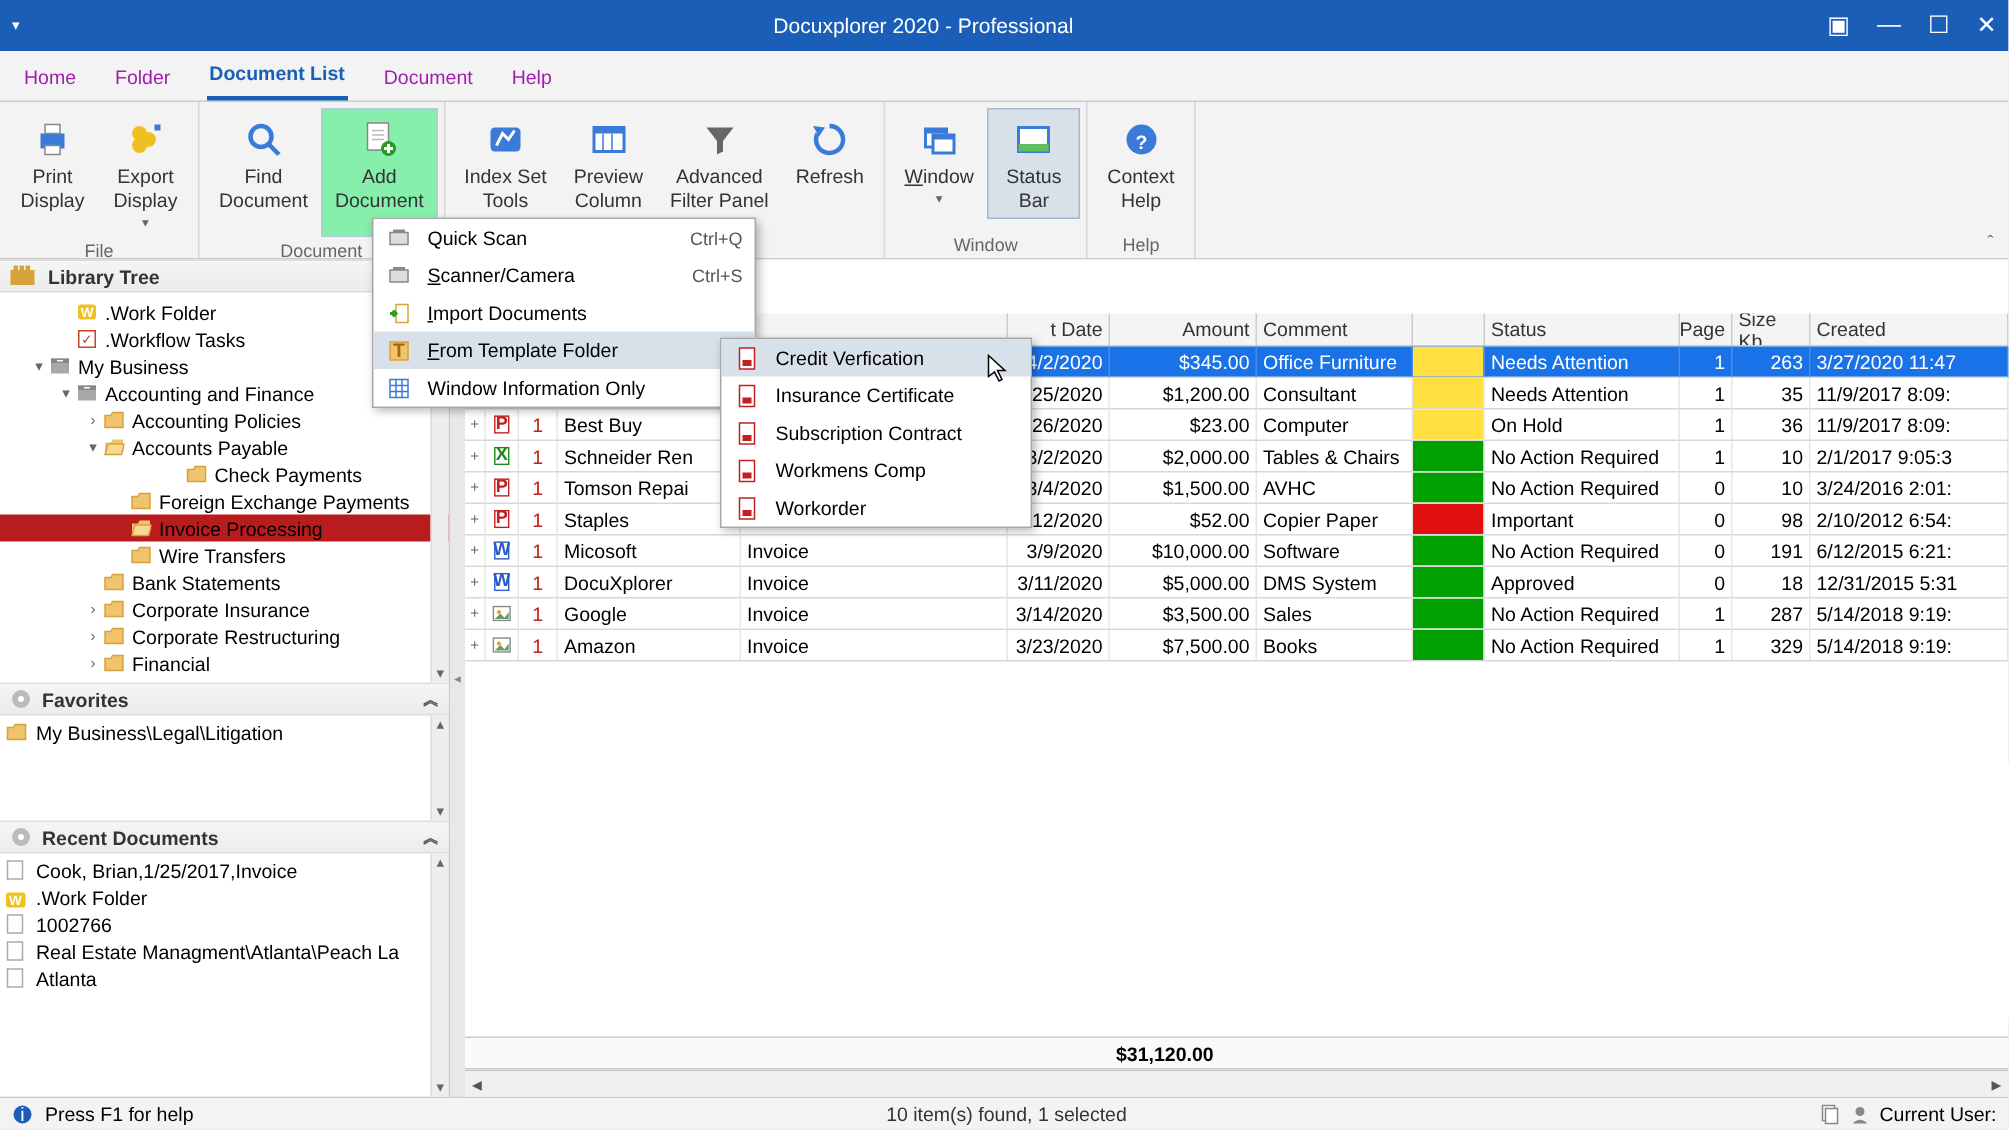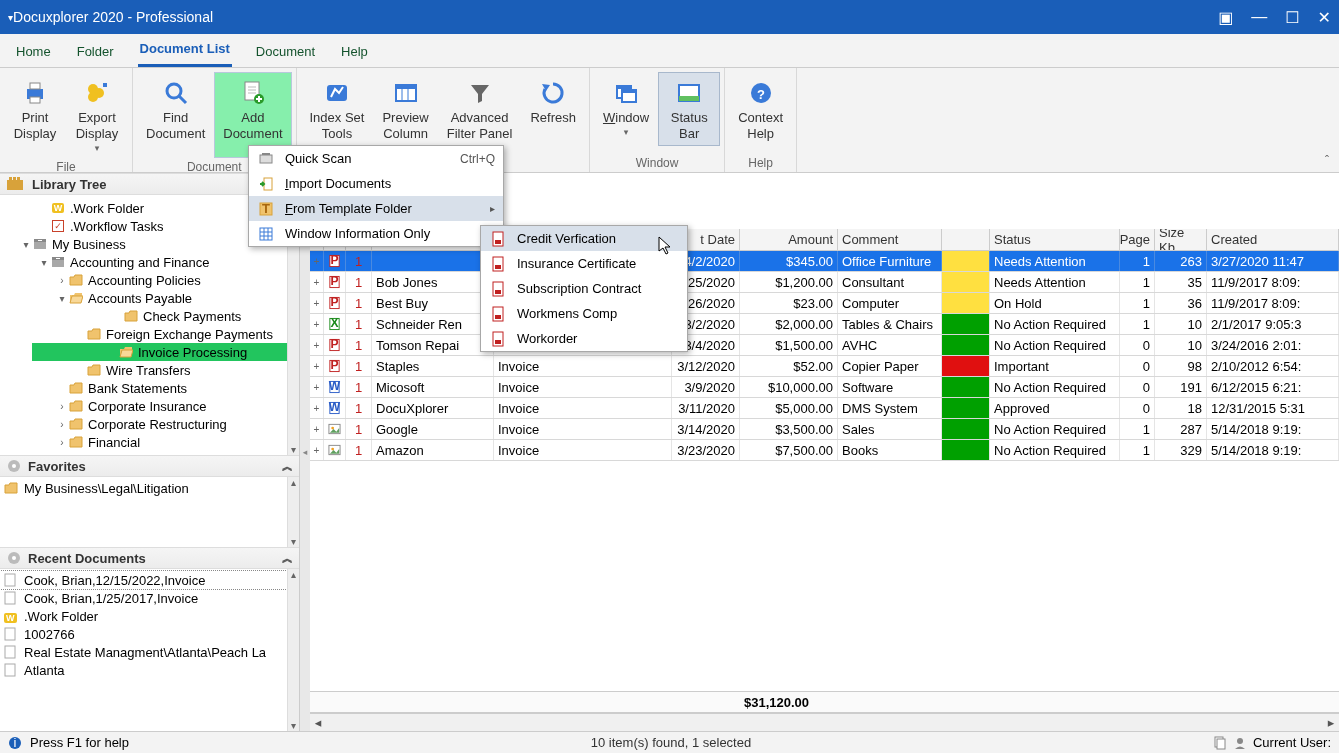--- a/index.html
+++ b/index.html
@@ -1,24 +1,24 @@
 <!DOCTYPE html>
 <html><head>
 <meta charset="utf-8">
 <style>
 * { box-sizing: border-box; margin: 0; padding: 0; font-family: "Segoe UI", Tahoma, sans-serif; font-size: 13px; }
 html, body { width: 1339px; height: 753px; overflow: hidden; background: #e8e8e8; }
 .titlebar { height: 34px; background: #1a5eb8; color: #fff; display: flex; align-items: center; padding: 0 8px; }
 .titlebar .qat { display: flex; gap: 6px; align-items: center; }
 .titlebar .qat .chev { font-size: 10px; }
-.titlebar .title { flex: 1; font-size: 14px; }
+.titlebar .title { flex: 1; text-align: center; font-size: 14px; }
 .titlebar .winbtns { display: flex; gap: 18px; align-items: center; }
 .titlebar .winbtns span { font-size: 16px; }
 .menubar { height: 34px; background: #f3f3f3; display: flex; align-items: flex-end; padding: 0 14px; gap: 22px; border-bottom: 1px solid #ccc; }
-.menubar .mitem { padding: 6px 2px 8px; color: #14532d; cursor: pointer; }
+.menubar .mitem { padding: 6px 2px 8px; color: #a21caf; cursor: pointer; }
 .menubar .mitem.active { color: #1a5eb8; font-weight: 600; border-bottom: 3px solid #1a5eb8; }
 .ribbon { height: 105px; background: #f3f3f3; display: flex; border-bottom: 1px solid #ccc; position: relative; }
 .rgroup { display: flex; flex-direction: column; border-right: 1px solid #d8d8d8; padding: 0 4px; }
 .rgroup .btns { flex: 1; display: flex; align-items: flex-start; padding-top: 4px; }
 .rgroup .glabel { text-align: center; color: #666; font-size: 12px; padding: 2px 0; }
 .rbtn { display: flex; flex-direction: column; align-items: center; justify-content: flex-start; padding: 4px 8px; min-width: 62px; text-align: center; color: #333; cursor: pointer; border: 1px solid transparent; gap: 2px; }
 .rbtn.active { background: #d8e0ea; border: 1px solid #a8b8cc; }
 .rbtn.hover { background: #86efac; border: 1px solid #b8c8dc; }
 .rbtn .ricon { width: 32px; height: 32px; display: flex; align-items: center; justify-content: center; }
 .rbtn .rlbl { line-height: 14px; }
@@ -26,28 +26,28 @@
 .ribbon .expander { position: absolute; right: 10px; bottom: 4px; font-size: 12px; color: #666; }
 .body { display: flex; height: calc(753px - 34px - 34px - 105px - 22px); }
 .leftpane { width: 300px; background: #fff; border-right: 1px solid #ccc; display: flex; flex-direction: column; }
 .panel-head { height: 22px; background: linear-gradient(#f5f5f5,#ececec); border-top: 1px solid #ddd; border-bottom: 1px solid #ddd; display: flex; align-items: center; padding: 0 6px; font-weight: 600; color: #333; }
 .panel-head .gear { margin-right: 6px; }
 .panel-head .arrow { margin-left: auto; font-size: 11px; color: #555; }
 .tree { flex: 0 0 auto; padding: 4px 0; overflow: hidden; }
 .tree-row { display: flex; align-items: center; height: 18px; padding-left: 4px; white-space: nowrap; }
 .tree-row .tw { width: 12px; text-align: center; color: #666; font-size: 10px; }
 .tree-row .ticon { width: 16px; height: 14px; margin-right: 4px; display: inline-flex; align-items: center; justify-content: center; }
-.tree-row.sel { background: #22c55e; margin-left: 32px; }
+.tree-row.sel { background: #b91c1c; }
 .favlist, .reclist { padding: 2px 0; }
 .fav-row, .rec-row { display: flex; align-items: center; height: 18px; padding-left: 4px; white-space: nowrap; overflow: hidden; }
 .fav-row .ticon, .rec-row .ticon { width: 16px; margin-right: 4px; }
 .splitter { width: 10px; background: #e8e8e8; display: flex; flex-direction: column; align-items: center; justify-content: center; gap: 2px; }
 .splitter .dots { color: #888; font-size: 9px; }
 .main { flex: 1; background: #fff; display: flex; flex-direction: column; position: relative; }
-.grid-head { display: flex; height: 22px; background: #f4f4f4; border-bottom: 1px solid #ccc; align-items: center; margin-top: 56px; }
+.grid-head { display: flex; height: 22px; background: #f4f4f4; border-bottom: 1px solid #ccc; align-items: center; margin-top: 36px; }
 .grid-head .gh { border-right: 1px solid #ccc; padding: 0 4px; height: 100%; display: flex; align-items: center; color: #333; overflow: hidden; }
 .grid-rows { }
 .gr { display: flex; height: 21px; border-bottom: 1px solid #d8d8d8; align-items: center; }
 .gr.sel { background: #1a72e8; color: #fff; }
 .gc { border-right: 1px solid #e5e5e5; padding: 0 4px; height: 100%; display: flex; align-items: center; overflow: hidden; white-space: nowrap; }
 .gr.sel .gc { border-right-color: #4a8ae0; }
 .c-exp { width: 14px; justify-content: center; color: #666; font-size: 10px; }
 .c-ico { width: 22px; justify-content: center; }
 .c-flag { width: 26px; color: #c02020; justify-content: center; }
 .c-vendor { width: 122px; }
@@ -434,28 +434,20 @@
       <span class="gear">
         <svg width="16" height="16" viewBox="0 0 16 16">
             <circle cx="8" cy="8" r="6" fill="#bbb"></circle>
             <circle cx="8" cy="8" r="2" fill="#fff"></circle>
           </svg>
       </span>
       <span>Recent Documents</span>
       <span class="arrow">︽</span>
     </div>
     <div class="reclist" id="reclist" style="flex:1; position:relative; overflow:hidden;">
-      <div class="rec-row" style="outline: rgb(136, 136, 136) dotted 1px;">
-          <span class="ticon">
-            <svg width="12" height="14" viewBox="0 0 12 14">
-              <rect x="1" y="1" width="10" height="12" fill="#fff" stroke="#aaa"></rect>
-            </svg>
-          </span>
-          <span>Cook, Brian,12/15/2022,Invoice</span>
-        </div>
         <div class="rec-row">
           <span class="ticon">
             <svg width="12" height="14" viewBox="0 0 12 14">
               <rect x="1" y="1" width="10" height="12" fill="#fff" stroke="#aaa"></rect>
             </svg>
           </span>
           <span>Cook, Brian,1/25/2017,Invoice</span>
         </div>
         <div class="rec-row">
           <span class="ticon"><span style="background:#f0c020;color:#fff;font-size:9px;font-weight:bold;padding:0 2px;border-radius:2px;">W</span></span>
@@ -784,20 +776,30 @@
           <rect x="2" y="4" width="12" height="8" fill="#ddd" stroke="#888"></rect>
           <rect x="4" y="2" width="8" height="2" fill="#888"></rect>
         </svg>
       </span>
       <span class="dlbl">Quick Scan</span>
       <span class="dsc">Ctrl+Q</span>
     </div>
     <div class="dd-row">
       <span class="dicon">
         <svg width="16" height="16" viewBox="0 0 16 16">
+          <rect x="2" y="4" width="12" height="8" fill="#ddd" stroke="#888"></rect>
+          <rect x="4" y="2" width="8" height="2" fill="#888"></rect>
+        </svg>
+      </span>
+      <span class="dlbl"><u>S</u>canner/Camera</span>
+      <span class="dsc">Ctrl+S</span>
+    </div>
+    <div class="dd-row">
+      <span class="dicon">
+        <svg width="16" height="16" viewBox="0 0 16 16">
           <rect x="6" y="2" width="8" height="12" fill="#fff" stroke="#d8a23a"></rect>
           <path d="M2 8 L6 8 M4 6 L6 8 L4 10" fill="none" stroke="#2a9a2a" stroke-width="2"></path>
         </svg>
       </span>
       <span class="dlbl"><u>I</u>mport Documents</span>
     </div>
     <div class="dd-row hl">
       <span class="dicon">
         <svg width="16" height="16" viewBox="0 0 16 16">
           <rect x="2" y="2" width="12" height="12" fill="#f0c36d" stroke="#d8a23a"></rect>

